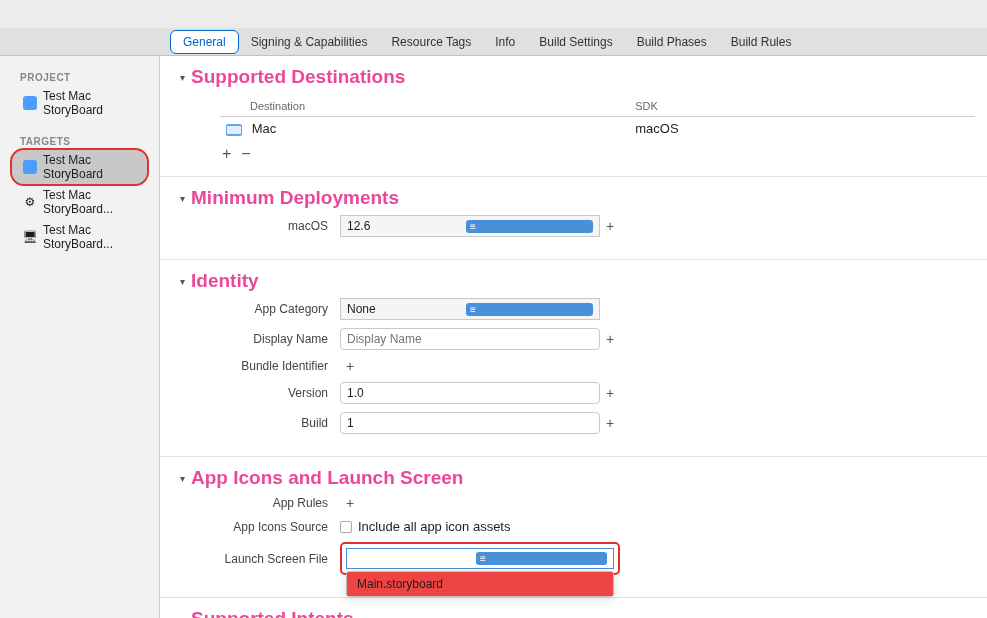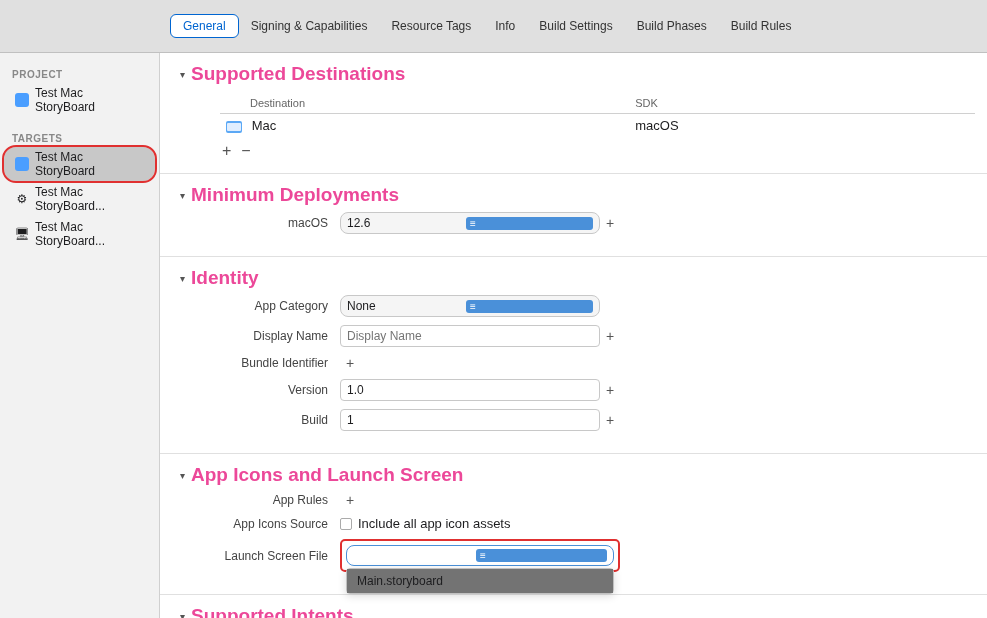--- a/index.html
+++ b/index.html
@@ -1,35 +1,35 @@
 <!DOCTYPE html>
 <html><head>
   <meta charset="utf-8">
   <style>
     * { box-sizing: border-box; margin: 0; padding: 0; }
     body { font-family: -apple-system, BlinkMacSystemFont, "SF Pro Text", "Helvetica Neue", Arial, sans-serif; font-size: 13px; background: #ececec; color: #1d1d1f; width: 987px; height: 618px; overflow: hidden; display: flex; flex-direction: column; }
 
     
     .tab-bar {
       display: flex; align-items: center; background: #e0e0e0; border-bottom: 1px solid #c0c0c0;
-      height: 53px; padding: 8px 10px; flex-shrink: 0;
+      height: 28px; padding: 8px 10px; flex-shrink: 0; margin-top: 28px;
     }
     .tab-item {
       padding: 4px 12px; font-size: 12px; cursor: pointer; border-radius: 6px; color: #333; white-space: nowrap;
     }
     .tab-item.active {
       background: #fff; border: 1.5px solid #0065d1; color: #0065d1; font-weight: 500;
     }
 
     
     .main-layout { display: flex; flex: 1; overflow: hidden; }
 
     
     .sidebar {
-      width: 160px; background: #f2f2f2; border-right: 1px solid #d0d0d0; padding: 10px 0; flex-shrink: 0; overflow-y: auto;
+      width: 160px; background: #f2f2f2; border-right: 1px solid #d0d0d0; padding: 10px 8px; flex-shrink: 0; overflow-y: auto;
     }
     .sidebar-section-label {
       font-size: 10px; font-weight: 700; color: #888; padding: 6px 12px 2px 12px; letter-spacing: 0.5px; text-transform: uppercase;
     }
     .sidebar-item {
       display: flex; align-items: center; padding: 3px 10px; cursor: pointer; border-radius: 5px; margin: 1px 4px;
       font-size: 12px; color: #1d1d1f;
     }
     .sidebar-item.highlighted {
       background: #c8c8c8;
@@ -79,21 +79,21 @@
     .form-add { margin-left: 6px; font-size: 14px; color: #555; cursor: pointer; }
 
     .text-input {
       width: 100%; padding: 3px 6px; border: 1px solid #c8c8c8; border-radius: 4px; font-size: 12px;
       background: #fff; color: #1d1d1f;
     }
     .text-input.placeholder { color: #aaa; }
     .text-input-readonly { background: #f5f5f5; color: #666; }
 
     .select-control {
-      display: flex; align-items: center; border: 1px solid #c8c8c8; border-radius: 8px; background: #f5f5f5;
+      display: flex; align-items: center; border: 1px solid #c8c8c8; border-radius: 0; background: #f5f5f5;
       padding: 3px 6px; font-size: 12px; cursor: pointer; position: relative; width: 100%;
     }
     .select-control span { flex: 1; }
     .select-arrow { color: #4a90d9; font-size: 11px; background: #4a90d9; border-radius: 3px; color: white; padding: 1px 4px; font-size: 10px; }
 
     .select-highlighted {
       border: 1.5px solid #4a90d9;
     }
 
     
@@ -101,21 +101,21 @@
     .min-dep-label { text-align: right; min-width: 160px; padding-right: 12px; color: #444; font-size: 12px; flex-shrink: 0; }
 
     
     .launch-screen-wrapper { position: relative; }
     .dropdown-popup {
       position: absolute; top: 100%; left: 0; right: 0; background: #f8f8f8;
       border: 1px solid #c0c0c0; border-radius: 4px; z-index: 100; box-shadow: 0 2px 8px rgba(0,0,0,0.15);
       margin-top: 2px;
     }
     .dropdown-item {
-      padding: 5px 10px; font-size: 12px; cursor: pointer; background: #737373;
+      padding: 5px 10px; font-size: 12px; cursor: pointer; background: #ef4444;
     }
 
     .checkbox-row { display: flex; align-items: center; }
     .checkbox-icon { width: 12px; height: 12px; border: 1px solid #aaa; border-radius: 2px; margin-right: 6px; background: #fff; display: inline-block; flex-shrink: 0; }
 
     
     .identity-form { margin-left: 0; }
 
     .macos-plus-btn { font-size: 14px; color: #555; margin-left: 6px; cursor: pointer; }
   </style>

